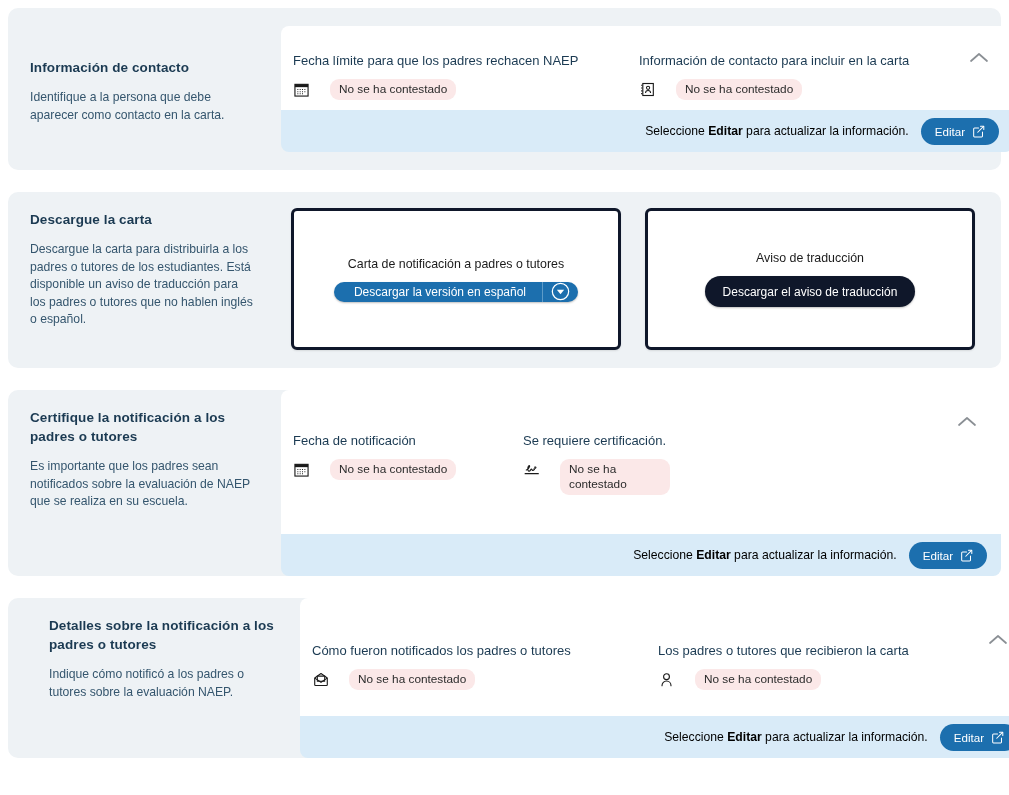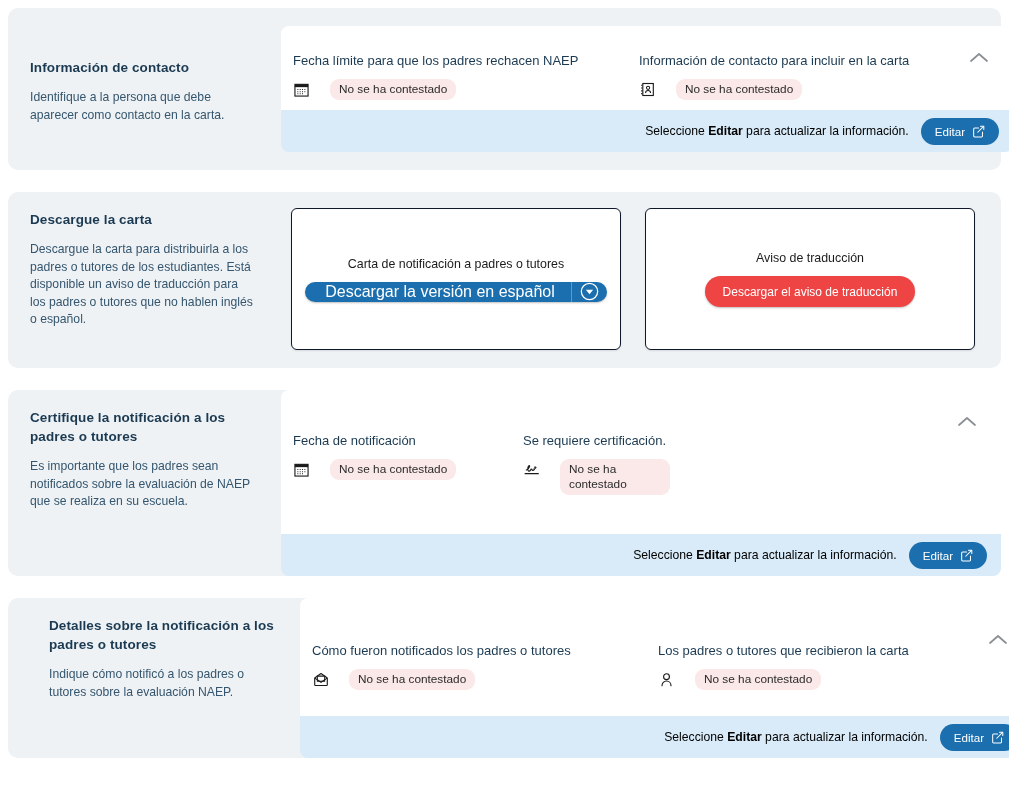--- a/index.html
+++ b/index.html
@@ -160,35 +160,35 @@
   
   .download-row {
     flex: 1 1 auto;
     display: flex;
     gap: 24px;
     padding: 16px 26px 18px 10px;
   }
   .dl-card {
     flex: 1 1 0;
     background: #ffffff;
-    border: 1px solid #0f172a;
+    border: 3px solid #0f172a;
     border-radius: 6px;
     box-shadow: 0 1px 2px rgba(0,0,0,.10);
     display: flex;
     flex-direction: column;
     align-items: center;
     justify-content: center;
     gap: 11px;
   }
   .dl-title {
     font-size: 12.4px;
     color: #1b1b1b;
   }
   .btn-primary {
-    background: #ef4444;
+    background: #0f172a;
     color: #ffffff;
     border: none;
     border-radius: 18px;
     height: 31px;
     padding: 0 18px;
     font-family: "Liberation Sans", sans-serif;
     font-size: 12px;
     cursor: pointer;
     box-shadow: 0 1px 2px rgba(0,0,0,.25);
     display: inline-flex;
@@ -200,21 +200,21 @@
     background: #1c6fae;
     border-radius: 18px;
     box-shadow: 0 1px 2px rgba(0,0,0,.25);
     overflow: hidden;
   }
   .split-main {
     background: transparent;
     border: none;
     color: #ffffff;
     font-family: "Liberation Sans", sans-serif;
-    font-size: 16px;
+    font-size: 12px;
     padding: 0 16px 0 20px;
     height: 20px;
     cursor: pointer;
   }
   .split-arrow {
     background: transparent;
     border: none;
     border-left: 1px solid #5d9bc8;
     width: 36px;
     display: flex;

